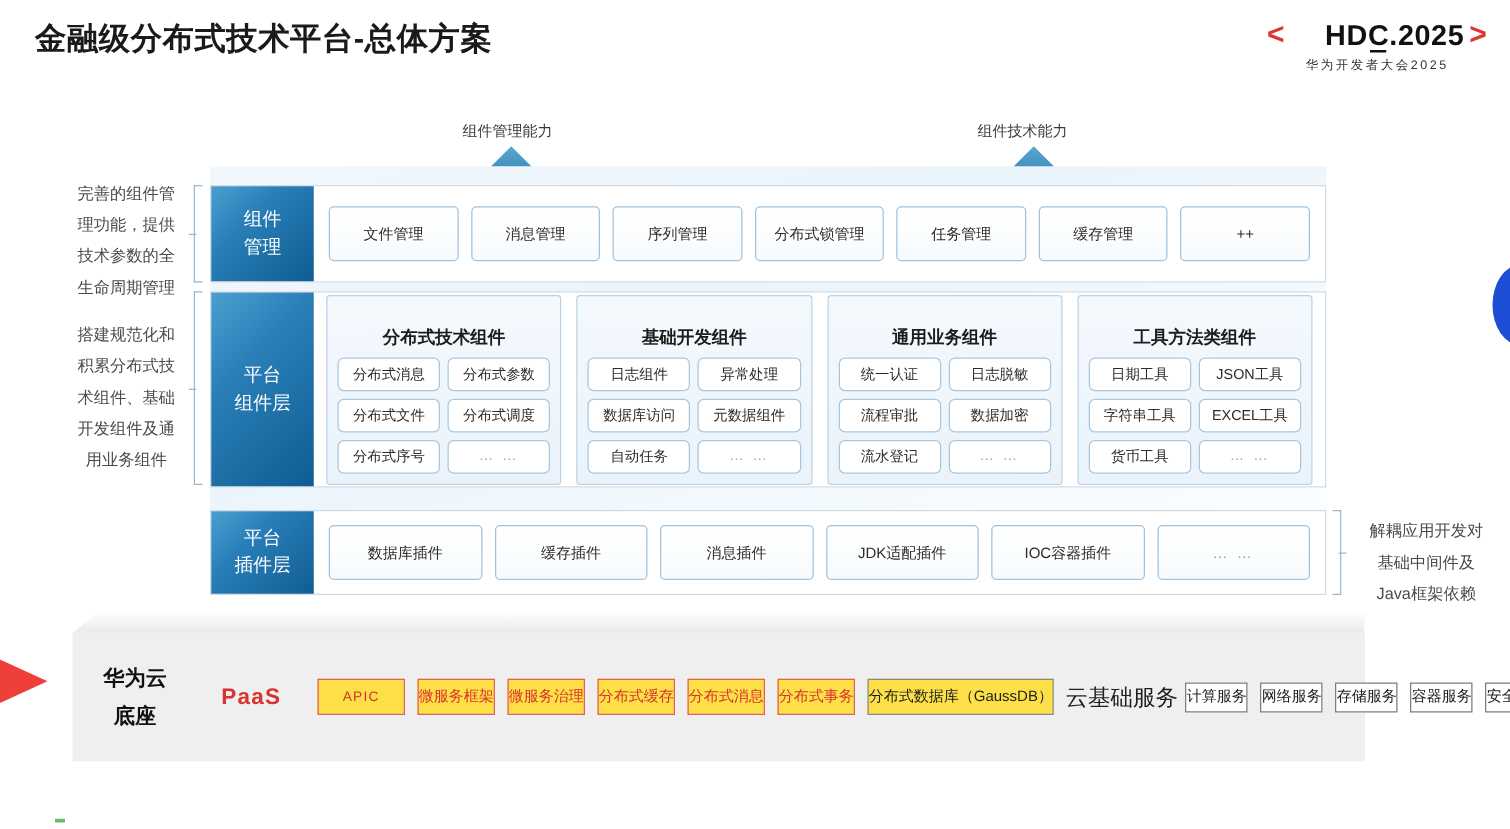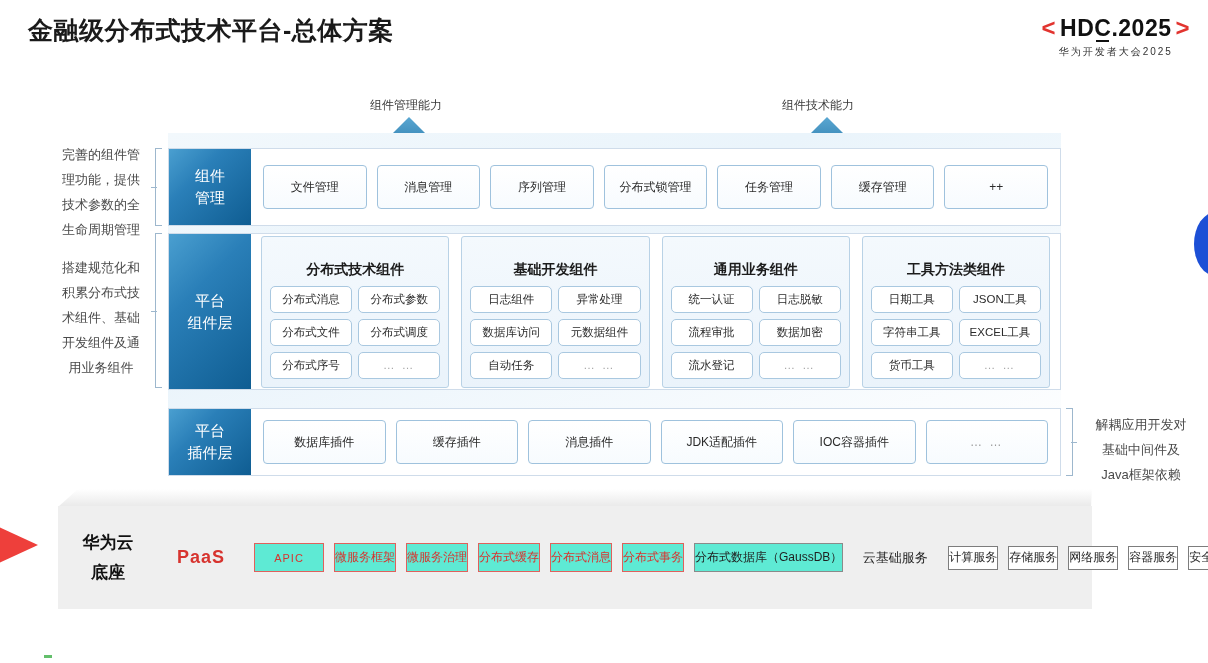--- a/index.html
+++ b/index.html
@@ -20,21 +20,21 @@
   .hdc-logo {
     position: absolute; right: 18px; top: 16px;
     text-align: center; white-space: nowrap;
   }
   .hdc-main {
     font-size: 23px; font-weight: 700; color: #111;
     letter-spacing: .5px; line-height: 1;
     display: flex; align-items: center; gap: 4px;
   }
   .hdc-brk { color: #e2342f; font-weight: 700; font-size: 24px; }
-  .hdc-word { position: relative; }
+  .hdc-word { position: relative; margin-left: 28px; }
   .hdc-word::after {
     content: ""; position: absolute; left: 36px; bottom: -2px;
     width: 13px; height: 2px; background: #111;
   }
   .hdc-sub {
     font-size: 10px; color: #333; letter-spacing: 2px;
     margin-top: 5px; font-weight: 400;
   }
 
   
@@ -143,23 +143,23 @@
   .paas-labels {
     width: 100px; flex: 0 0 100px; text-align: center;
     font-size: 17px; font-weight: 700; color: #111; line-height: 30px;
   }
   .paas-rows { flex: 1; display: flex; flex-direction: row; gap: 9px; padding-right: 32px; }
   .paas-row { display: flex; align-items: center; gap: 10px; }
   .row-key {
     width: 86px; flex: 0 0 86px; text-align: center; white-space: nowrap;
   }
   .row-key.paas { font-size: 18px; font-weight: 700; color: #d7342f; letter-spacing: 1px; }
-  .row-key.base { font-size: 13px; font-weight: 400; color: #1f1f1f; }
+  .row-key.base { font-size: 18px; font-weight: 400; color: #1f1f1f; }
   .pill {
-    flex: 1; height: 29px; border: 1px solid #e0605c; background: #5eead4;
+    flex: 1; height: 29px; border: 1px solid #e0605c; background: #fde047;
     display: flex; align-items: center; justify-content: center;
     font-size: 12px; color: #d7342f; white-space: nowrap;
   }
   .pill.apic { flex: 0 0 70px; font-size: 11px; letter-spacing: 1px; }
   .pill.neutral {
     border: 1px solid #8a8a8a; color: #1f1f1f; flex: 1.55;
     font-size: 12px;
   }
   .svc {
     flex: 1; height: 24px; border: 1px solid #7d7d7d; background: #ffffff;
@@ -350,22 +350,22 @@
           <div class="pill">微服务治理</div>
           <div class="pill">分布式缓存</div>
           <div class="pill">分布式消息</div>
           <div class="pill">分布式事务</div>
           <div class="pill neutral">分布式数据库（GaussDB）</div>
         </div>
 
         <div class="paas-row">
           <div class="row-key base">云基础服务</div>
           <div class="svc">计算服务</div>
+          <div class="svc">网络服务</div>
           <div class="svc">存储服务</div>
-          <div class="svc">网络服务</div>
           <div class="svc">容器服务</div>
           <div class="svc">安全服务</div>
           <div class="svc">灾备服务</div>
         </div>
 
       </div>
     </div>
   </div>
 
 </div>

